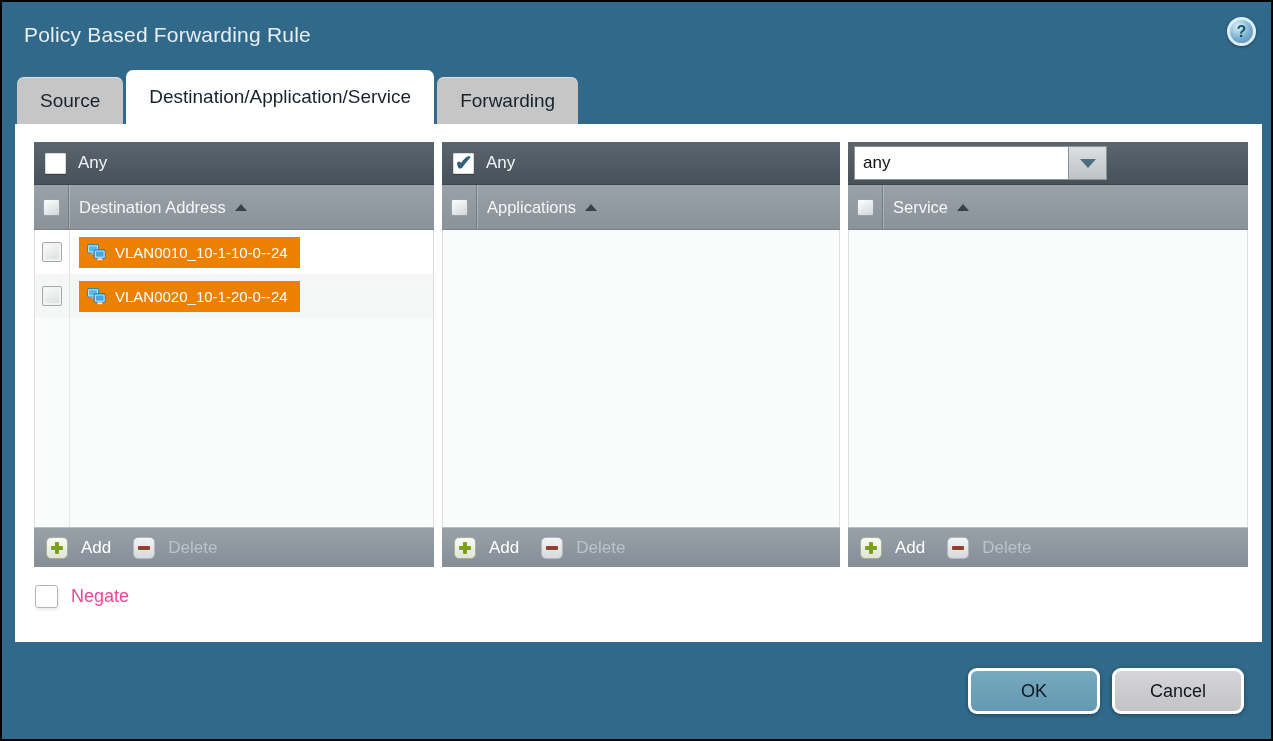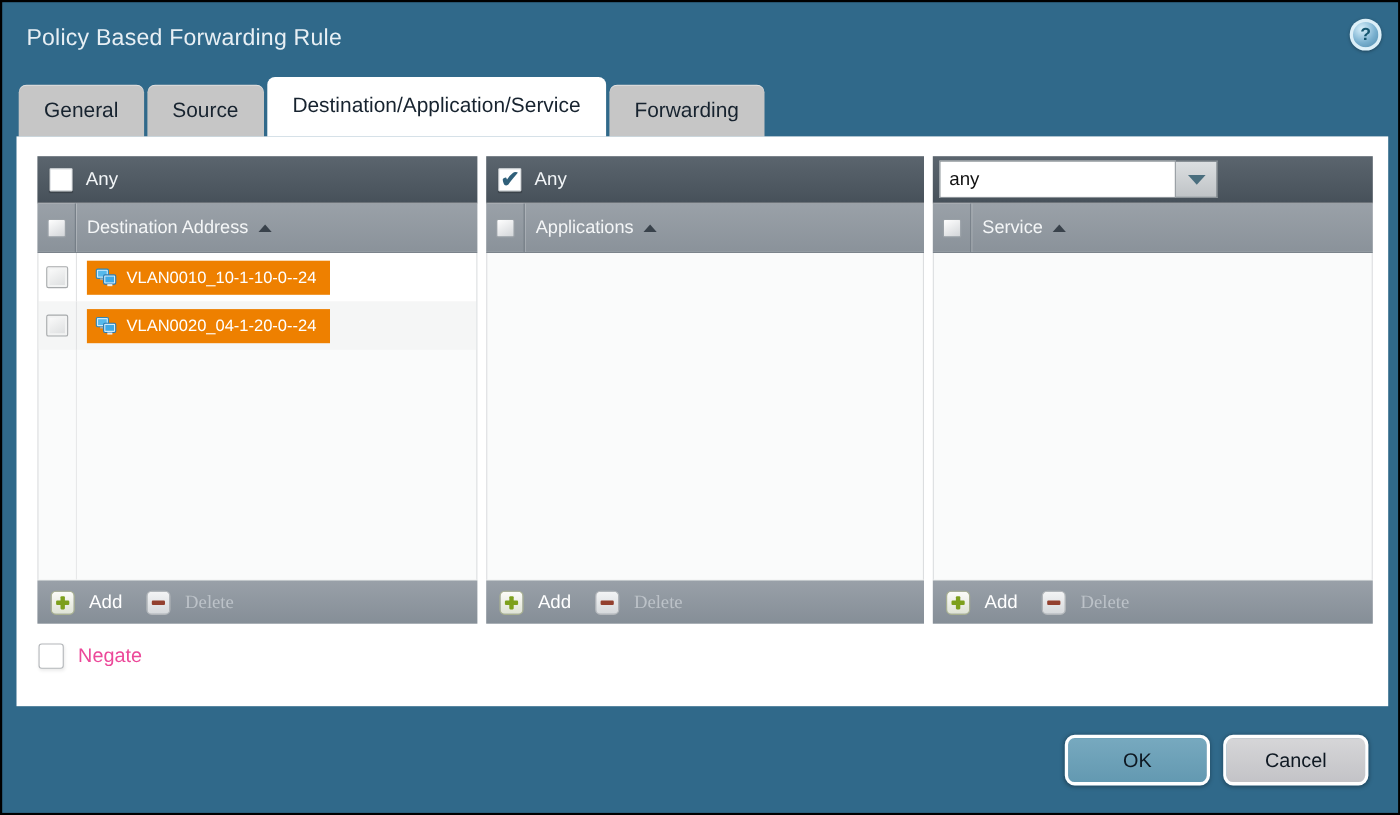--- a/index.html
+++ b/index.html
@@ -141,21 +141,21 @@
   .net-icon { width:21px; height:21px; flex:0 0 auto; }
 
   .panel-foot {
     height:40px; flex:0 0 40px;
     background:linear-gradient(#99a0a8, #858e97);
     border-top:1px solid #b8bdc1;
     display:flex; align-items:center; gap:22px; padding-left:12px;
   }
   .tool-btn { display:flex; align-items:center; gap:13px; cursor:pointer; }
   .tool-btn .label { font-size:17px; color:#ffffff; }
-  .tool-btn.disabled { cursor:default;font-family:Liberation Serif, serif; }
+  .tool-btn.disabled { cursor:default; }
   .tool-btn.disabled .label { color:#bcc2c8; }
   .tool-icon {
     width:22px; height:22px; border-radius:5px; position:relative;
     background:linear-gradient(#fcfcf8,#dfe3d5);
     border:1px solid #a9b192;
   }
   .tool-icon.add::before, .tool-icon.add::after {
     content:""; position:absolute; background:#7da01c; border-radius:1px;
   }
   .tool-icon.add::before { left:4px; top:8px; width:12px; height:4px; }
@@ -213,21 +213,20 @@
 <body>
 
 <div class="dialog">
 
   <div class="titlebar">
     <span class="title">Policy Based Forwarding Rule</span>
     <div class="help-icon">?</div>
   </div>
 
   <div class="tabs">
-    <div class="tab">General</div>
     <div class="tab">Source</div>
     <div class="tab active">Destination/Application/Service</div>
     <div class="tab">Forwarding</div>
   </div>
 
   <div class="content">
 
     <div class="panel panel-1">
       <div class="panel-top">
         <span class="cb"></span>
@@ -265,21 +264,21 @@
             </span>
           <span class="item-chip">
             <svg class="net-icon" viewBox="0 0 20 20">
               <rect x="1.5" y="2.5" width="10.5" height="8" rx="1.2" fill="#cfeafa" stroke="#2f86b5"></rect>
               <rect x="3" y="4" width="7.5" height="5" fill="#56b9ec"></rect>
               <rect x="4.8" y="10.5" width="4" height="1.6" fill="#9fabb1"></rect>
               <rect x="7.8" y="7.5" width="10.5" height="8" rx="1.2" fill="#cfeafa" stroke="#2a7ab0"></rect>
               <rect x="9.3" y="9" width="7.5" height="5" fill="#3fa9e6"></rect>
               <rect x="11" y="15.5" width="4.4" height="1.8" fill="#e8ebec"></rect>
             </svg>
-            <span>VLAN0020_04-1-20-0--24</span>
+            <span>VLAN0020_10-1-20-0--24</span>
           </span>
         </div>
       </div>
       <div class="panel-foot">
         <span class="tool-btn">
           <span class="tool-icon add"></span>
           <span class="label">Add</span>
         </span>
         <span class="tool-btn disabled" aria-disabled="true">
           <span class="tool-icon del"></span>

